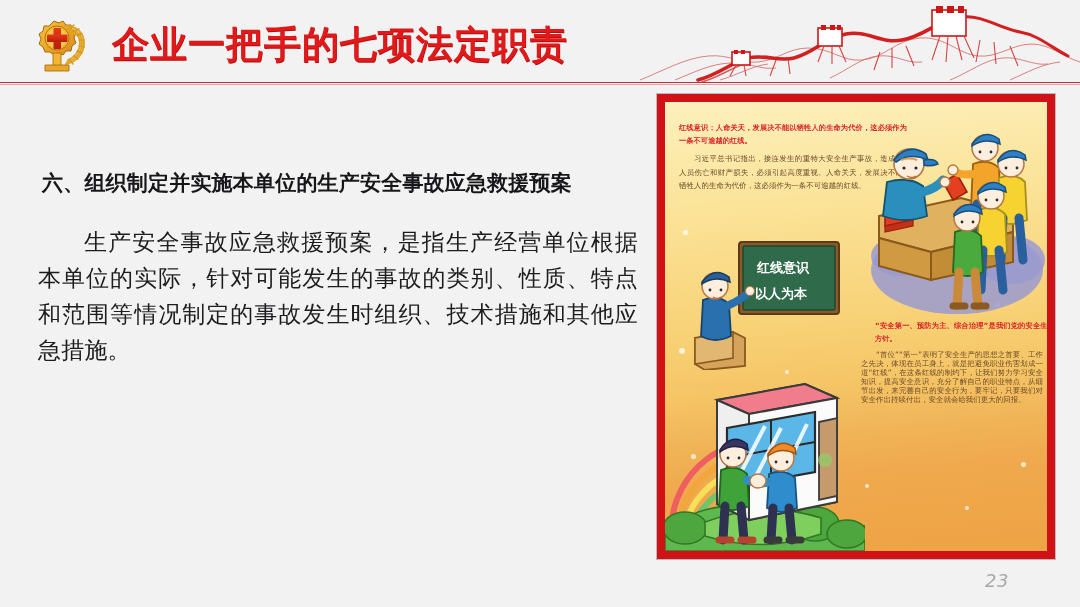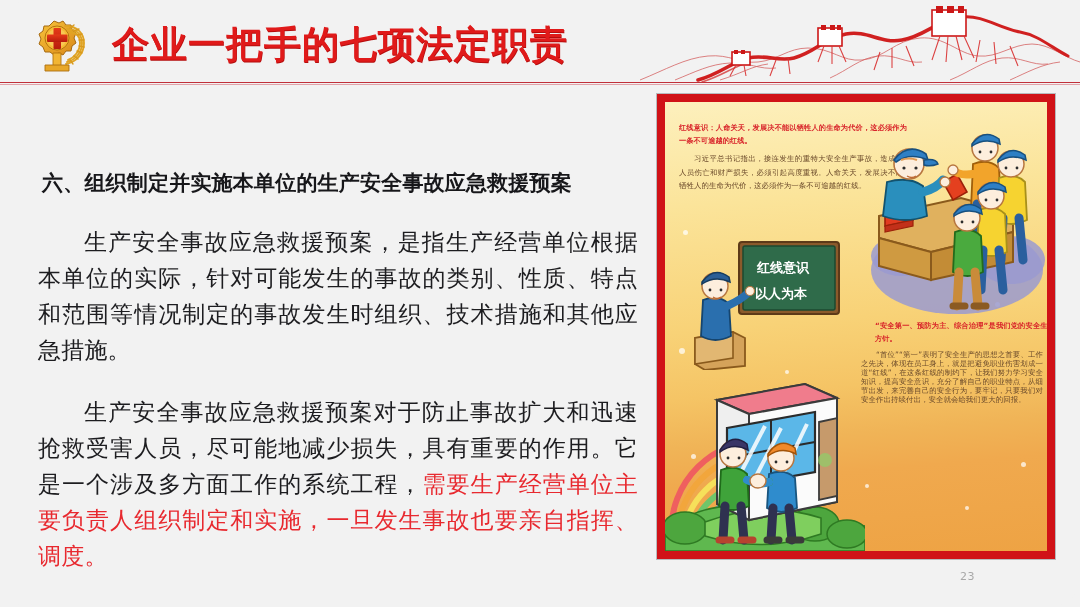--- a/index.html
+++ b/index.html
@@ -67,22 +67,22 @@
     font-size:7.2px;line-height:12.6px;color:#d8232a;font-weight:bold;
     letter-spacing:0.1px;text-align:justify;margin-left:14px;
   }
   .p-body2{
     position:absolute;left:196px;top:248px;width:182px;
     font-size:7.4px;line-height:9px;color:#6b4a2b;
     letter-spacing:0.1px;text-align:justify;text-indent:15px;
   }
 
   .page-num{
-    position:absolute;left:960px;top:570px;
-    font-size:11px;color:#a8a8a8;letter-spacing:.5px;
+    position:absolute;left:985px;top:570px;
+    font-size:18px;color:#a8a8a8;letter-spacing:.5px;font-style:italic;
   }
 </style>
 </head>
 <body>
 
 <div class="slide">
 
   <div class="header">
 
     <div class="emblem">
@@ -179,23 +179,20 @@
     </div>
   </div>
 
   <div class="content">
     <h2 class="sec-title">六、组织制定并实施本单位的生产安全事故应急救援预案</h2>
 
     <p class="para">
       <span>生产安全事故应急救援预案，是指生产经营单位根据本单位的实际，针对可能发生的事故的类别、性质、特点和范围等情况制定的事故发生时组织、技术措施和其他应急措施。</span>
     </p>
 
-    <p class="para">
-      <span>生产安全事故应急救援预案对于防止事故扩大和迅速抢救受害人员，尽可能地减少损失，具有重要的作用。它是一个涉及多方面工作的系统工程，</span><span class="red">需要生产经营单位主要负责人组织制定和实施，一旦发生事故也要亲自指挥、调度。</span>
-    </p>
   </div>
 
   <div class="poster">
     <div class="poster-inner">
 
       <div class="dot" style="left:18px;top:128px;width:5px;height:5px;"></div>
       <div class="dot" style="left:42px;top:188px;width:4px;height:4px;"></div>
       <div class="dot" style="left:14px;top:246px;width:6px;height:6px;"></div>
       <div class="dot" style="left:60px;top:300px;width:4px;height:4px;"></div>
       <div class="dot" style="left:26px;top:352px;width:5px;height:5px;"></div>

